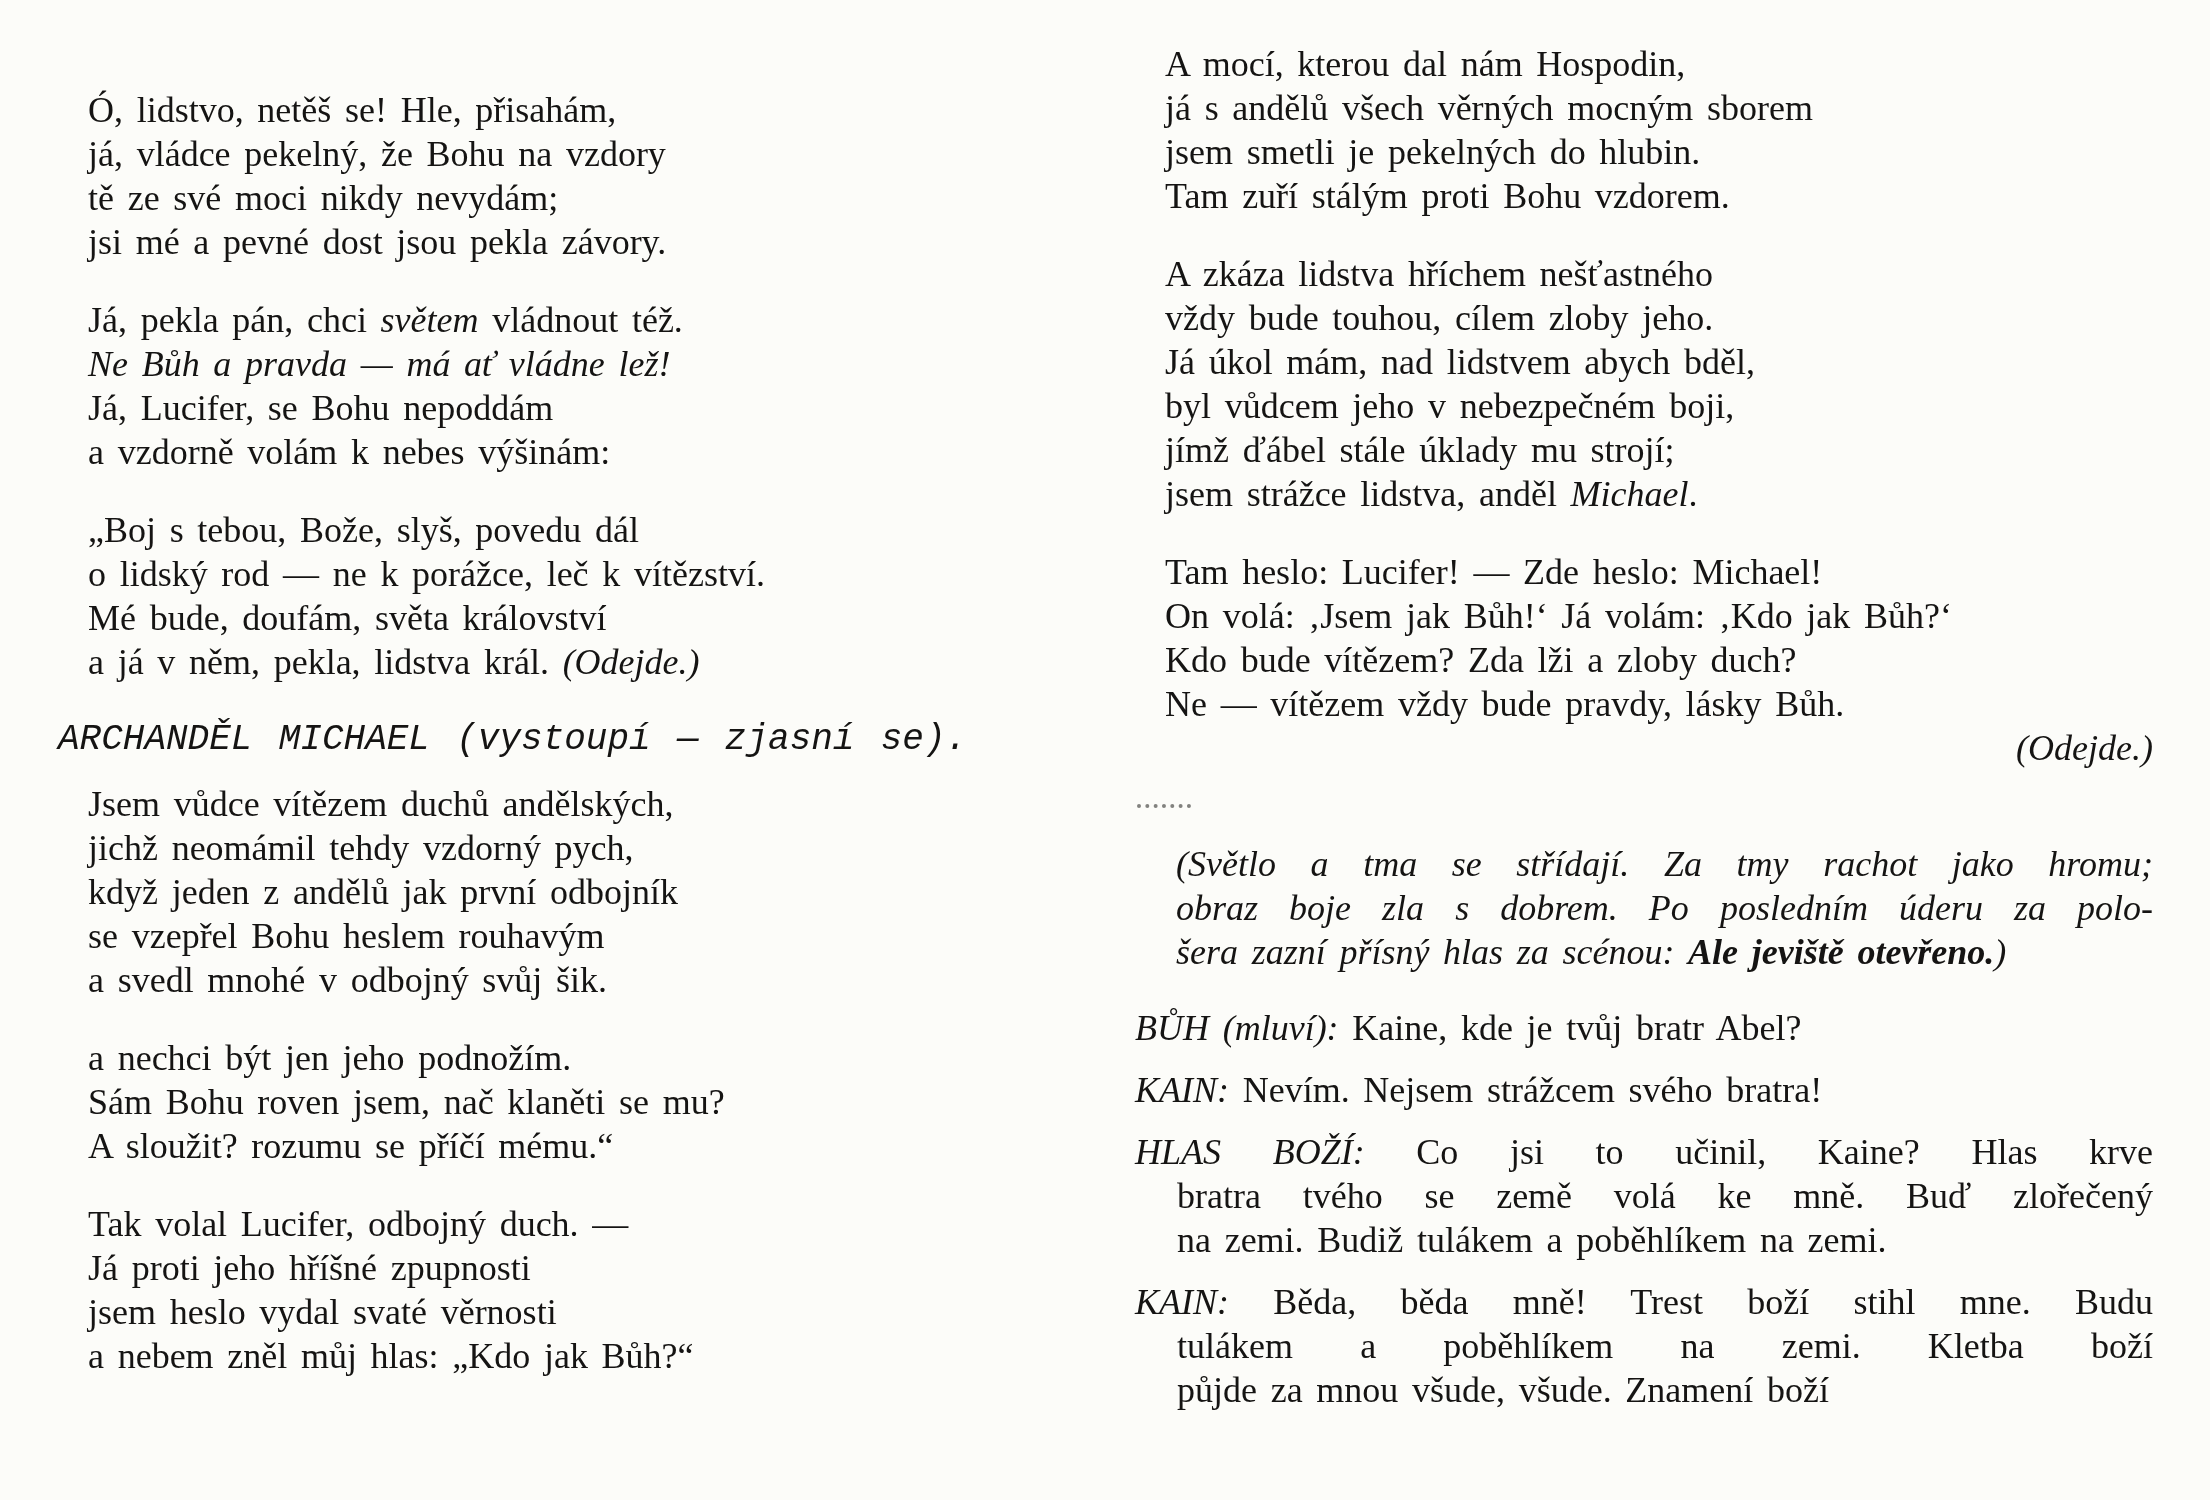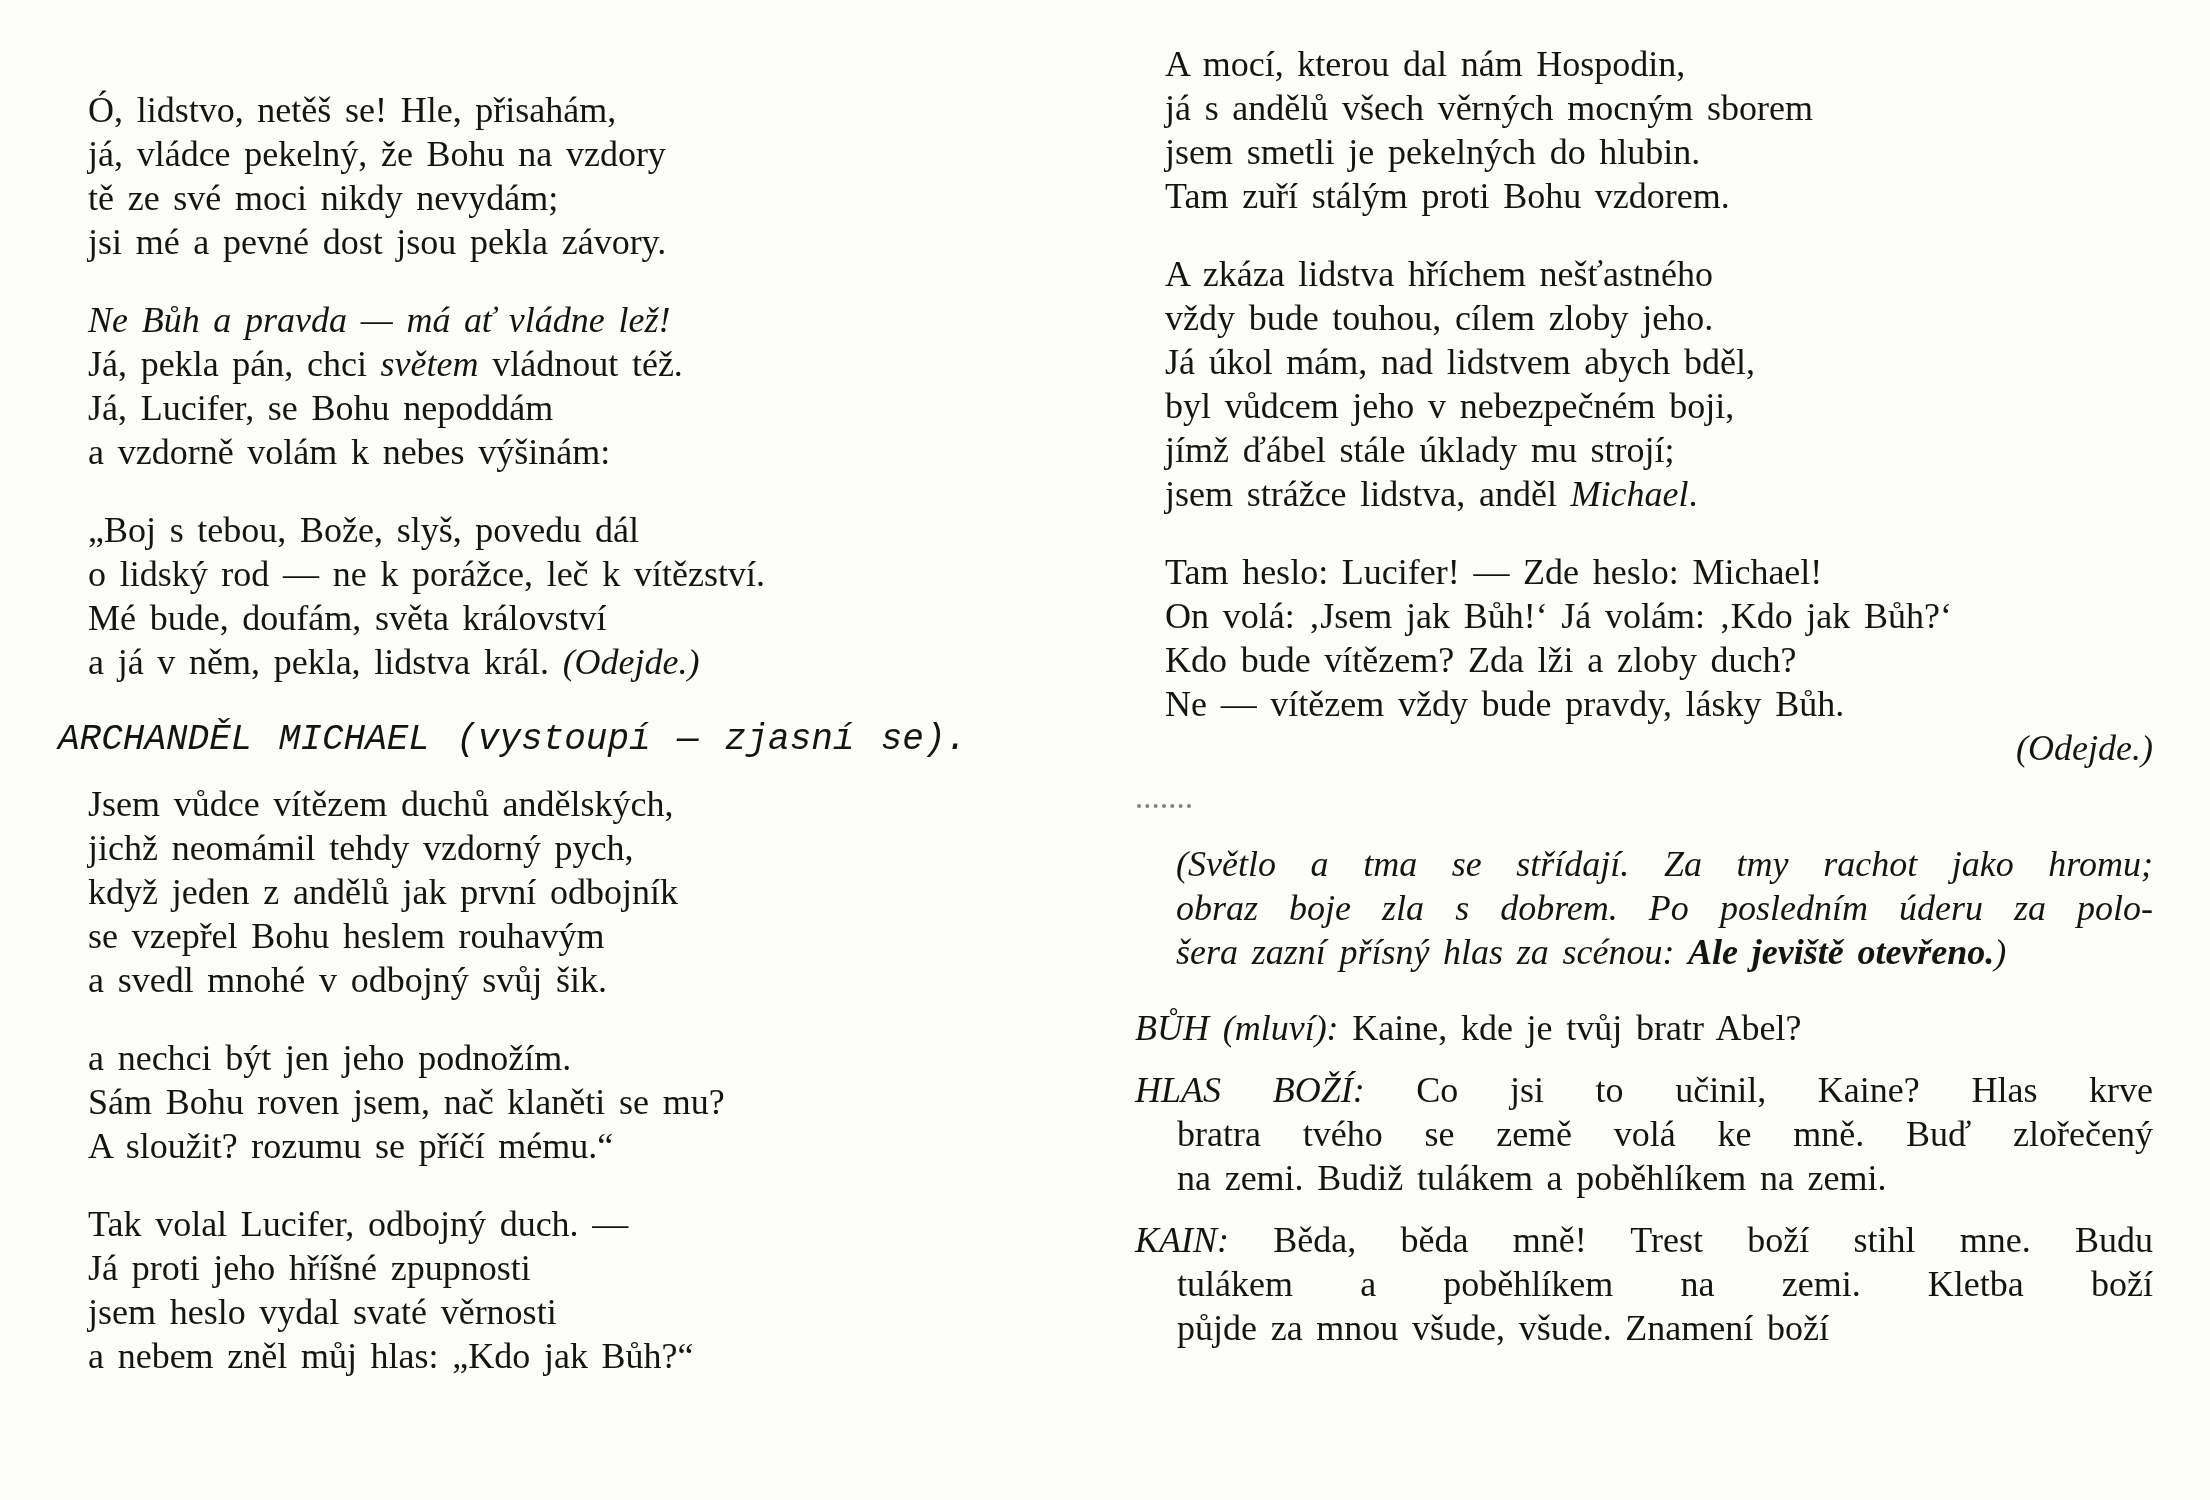--- a/index.html
+++ b/index.html
@@ -42,22 +42,22 @@
 
 <div class="page">
   <div class="col col-left" id="col-left">
       <div class="block stanza">
         <div class="line"><span>Ó, lidstvo, netěš se! Hle, přisahám,</span></div>
         <div class="line"><span>já, vládce pekelný, že Bohu na vzdory</span></div>
         <div class="line"><span>tě ze své moci nikdy nevydám;</span></div>
         <div class="line"><span>jsi mé a pevné dost jsou pekla závory.</span></div>
       </div>
       <div class="block stanza">
+        <div class="line"><span>Já, pekla pán, chci </span><span class="it">světem</span><span> vládnout též.</span></div>
         <div class="line"><span class="it">Ne Bůh a pravda — má ať vládne lež!</span></div>
-        <div class="line"><span>Já, pekla pán, chci </span><span class="it">světem</span><span> vládnout též.</span></div>
         <div class="line"><span>Já, Lucifer, se Bohu nepoddám</span></div>
         <div class="line"><span>a vzdorně volám k nebes výšinám:</span></div>
       </div>
       <div class="block stanza">
         <div class="line"><span>„Boj s tebou, Bože, slyš, povedu dál</span></div>
         <div class="line"><span>o lidský rod — ne k porážce, leč k vítězství.</span></div>
         <div class="line"><span>Mé bude, doufám, světa království</span></div>
         <div class="line"><span>a já v něm, pekla, lidstva král. </span><span class="it">(Odejde.)</span></div>
       </div>
       <div class="block heading"><span class="it">ARCHANDĚL MICHAEL (vystoupí — zjasní se).</span></div>
@@ -106,20 +106,23 @@
         <div class="divider"></div>
         <div class="block prose">
           <div class="line just"><span class="it">(Světlo a tma se střídají. Za tmy rachot jako hromu;</span></div>
           <div class="line just"><span class="it">obraz boje zla s dobrem. Po posledním úderu za polo-</span></div>
           <div class="line"><span class="it">šera zazní přísný hlas za scénou: </span><span class="it bd">Ale jeviště otevřeno.</span><span class="it">)</span></div>
         </div>
         <div class="block dialogue">
           <div class="line"><span class="it">BŮH (mluví):</span><span> Kaine, kde je tvůj bratr Abel?</span></div>
         </div>
         <div class="block dialogue">
+          <div class="line"><span class="it">KAIN:</span><span> Nevím. Nejsem strážcem svého bratra!</span></div>
+        </div>
+        <div class="block dialogue">
           <div class="line just"><span class="it">HLAS BOŽÍ:</span><span> Co jsi to učinil, Kaine? Hlas krve</span></div>
           <div class="line indent just"><span>bratra tvého se země volá ke mně. Buď zlořečený</span></div>
           <div class="line indent"><span>na zemi. Budiž tulákem a poběhlíkem na zemi.</span></div>
         </div>
         <div class="block dialogue">
           <div class="line just"><span class="it">KAIN:</span><span> Běda, běda mně! Trest boží stihl mne. Budu</span></div>
           <div class="line indent just"><span>tulákem a poběhlíkem na zemi. Kletba boží</span></div>
           <div class="line indent"><span>půjde za mnou všude, všude. Znamení boží</span></div>
         </div>
       </div>

